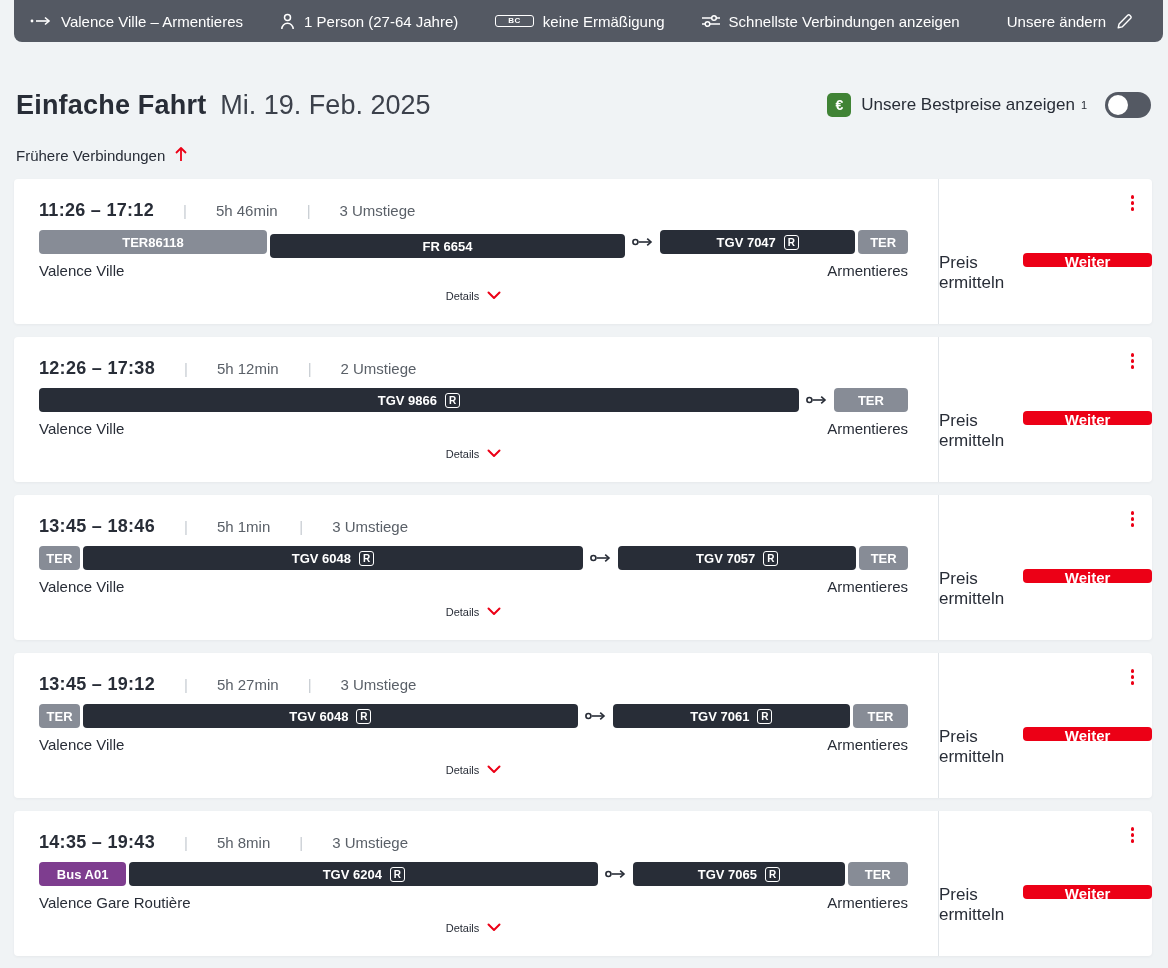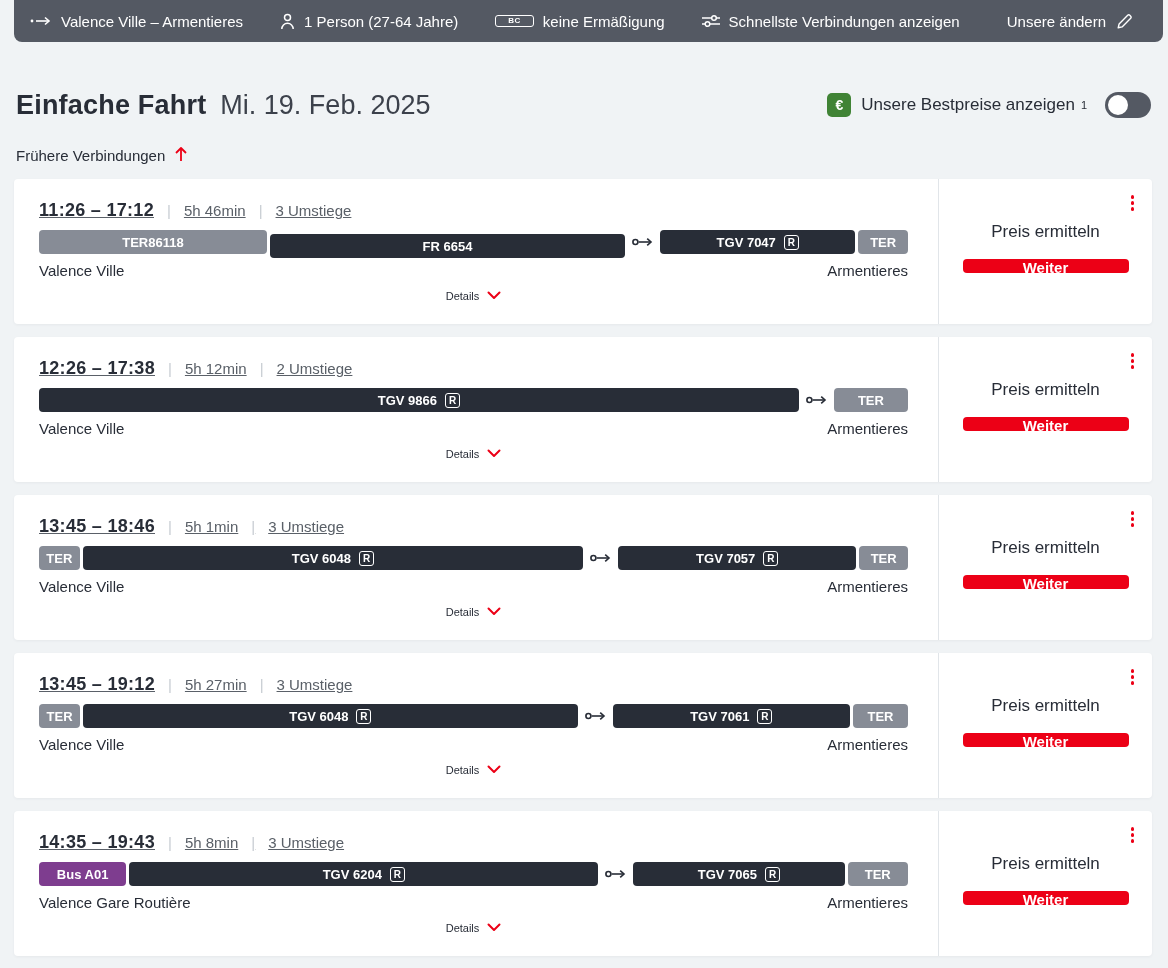--- a/index.html
+++ b/index.html
@@ -49,21 +49,21 @@
     display:inline-flex;align-items:center;gap:9px;margin:24px 0 14px 16px;
     font-size:15px;cursor:pointer;
   }
   
   .cards{margin:0 16px 0 14px;}
   .card{
     display:flex;background:#fff;border-radius:4px;height:145px;margin-bottom:13px;
     box-shadow:0 1px 3px rgba(40,45,55,.05);
   }
   .card-main{flex:1;padding:21px 30px 0 25px;min-width:0;}
-  .time-row{display:flex;align-items:baseline;gap:13px;font-size:15px;color:var(--muted);text-decoration:underline;}
+  .time-row{display:flex;align-items:baseline;gap:29px;font-size:15px;color:var(--muted);}
   .time-range{font-size:18px;font-weight:bold;color:var(--ink);letter-spacing:.3px;}
   .vsep{color:#c7ccd2;font-size:15px;}
   .segments{display:flex;align-items:center;gap:3px;margin-top:9px;height:24px;}
   .seg{
     height:24px;border-radius:4px;color:#fff;font-size:13px;font-weight:bold;
     display:flex;align-items:center;justify-content:center;gap:8px;min-width:0;overflow:hidden;
   }
   .seg-long{background:var(--seg-long);}
   .seg-regional{background:var(--seg-reg);}
   .seg-bus{background:var(--seg-bus);}
@@ -72,21 +72,21 @@
     display:flex;align-items:center;justify-content:center;font-size:10px;font-weight:bold;
   }
   .transfer{flex:none;margin:0 4px;display:flex;align-items:center;}
   .stations{display:flex;justify-content:space-between;margin-top:8px;font-size:15px;}
   .details-btn{
     display:flex;justify-content:center;align-items:center;gap:8px;margin-top:11px;
     font-size:11px;cursor:pointer;
   }
   .card-side{
     width:214px;flex:none;border-left:1px solid var(--divider);position:relative;
-    display:flex;flex-direction:column;align-items:center;
+    display:flex;flex-direction:row;align-items:center;
   }
   .kebab{
     position:absolute;top:14px;right:16px;display:flex;flex-direction:column;gap:2.5px;
     background:none;border:none;cursor:pointer;padding:2px;
   }
   .kebab i{width:3.5px;height:3.5px;border-radius:50%;background:var(--red);display:block;}
   .price-label{margin-top:43px;font-size:17px;}
   .weiter{
     margin-top:17px;width:166px;height:14px;background:var(--red);color:#fff;border:none;
     border-radius:4px;font-size:15px;font-weight:bold;cursor:pointer;

